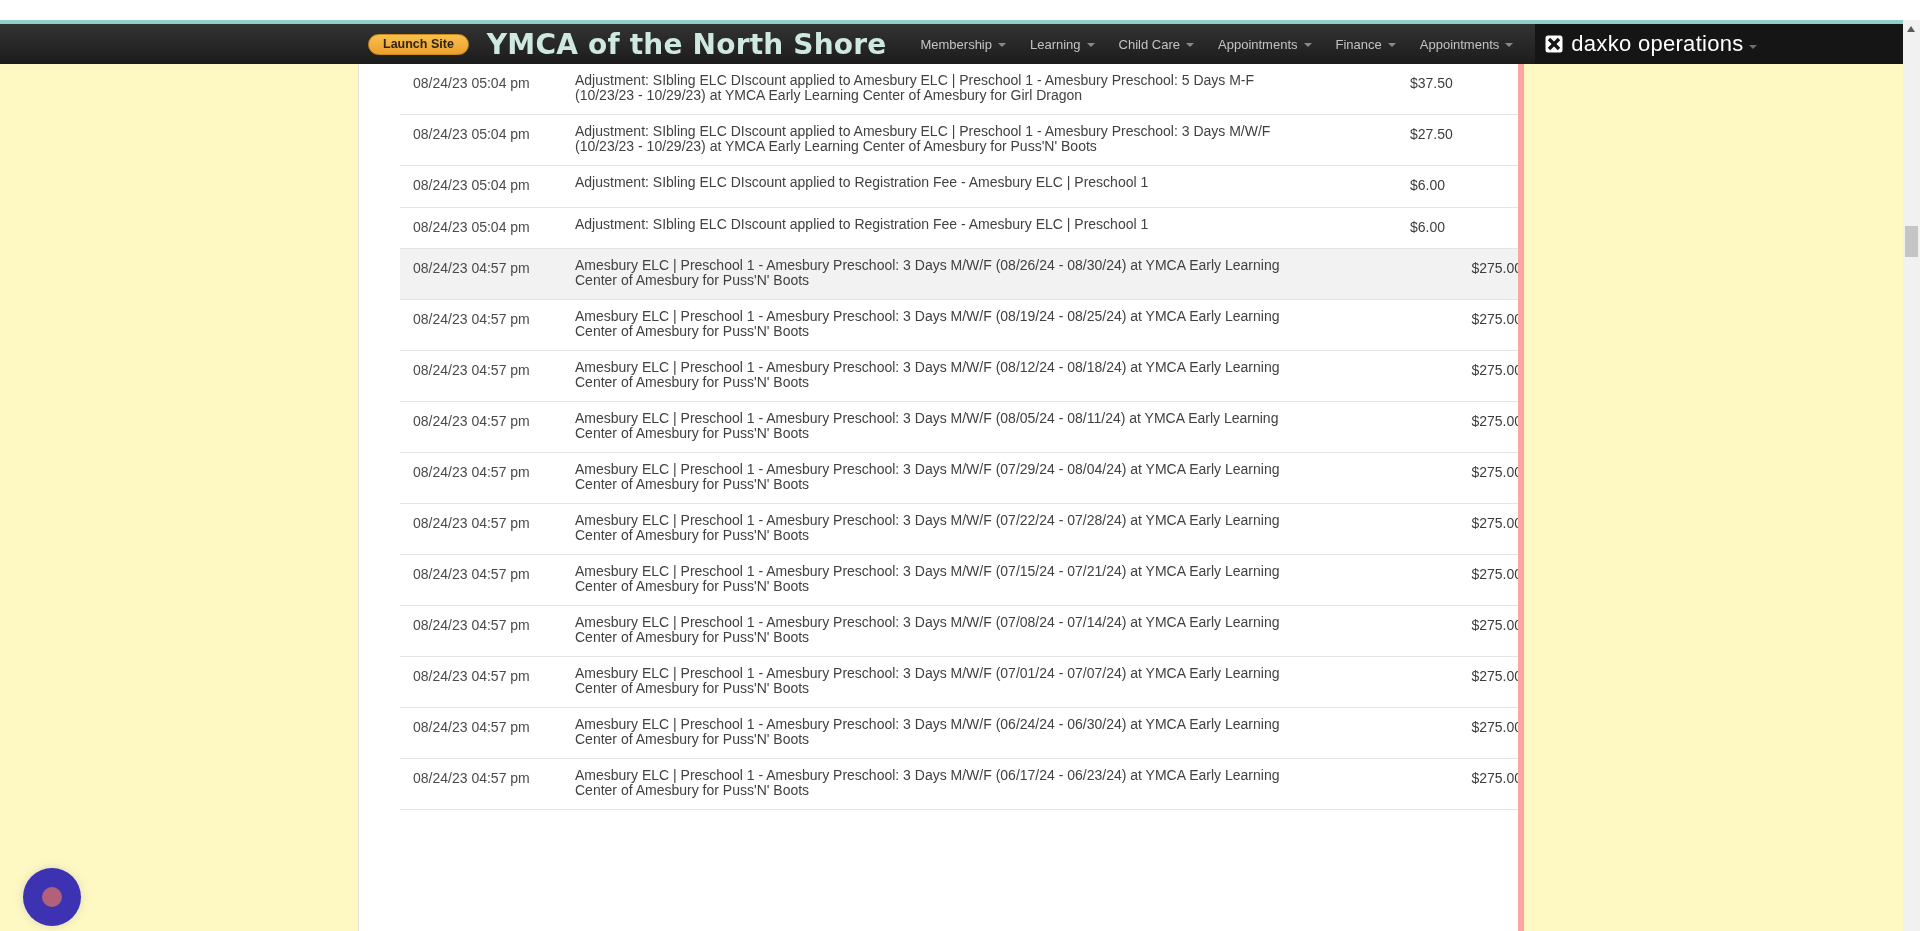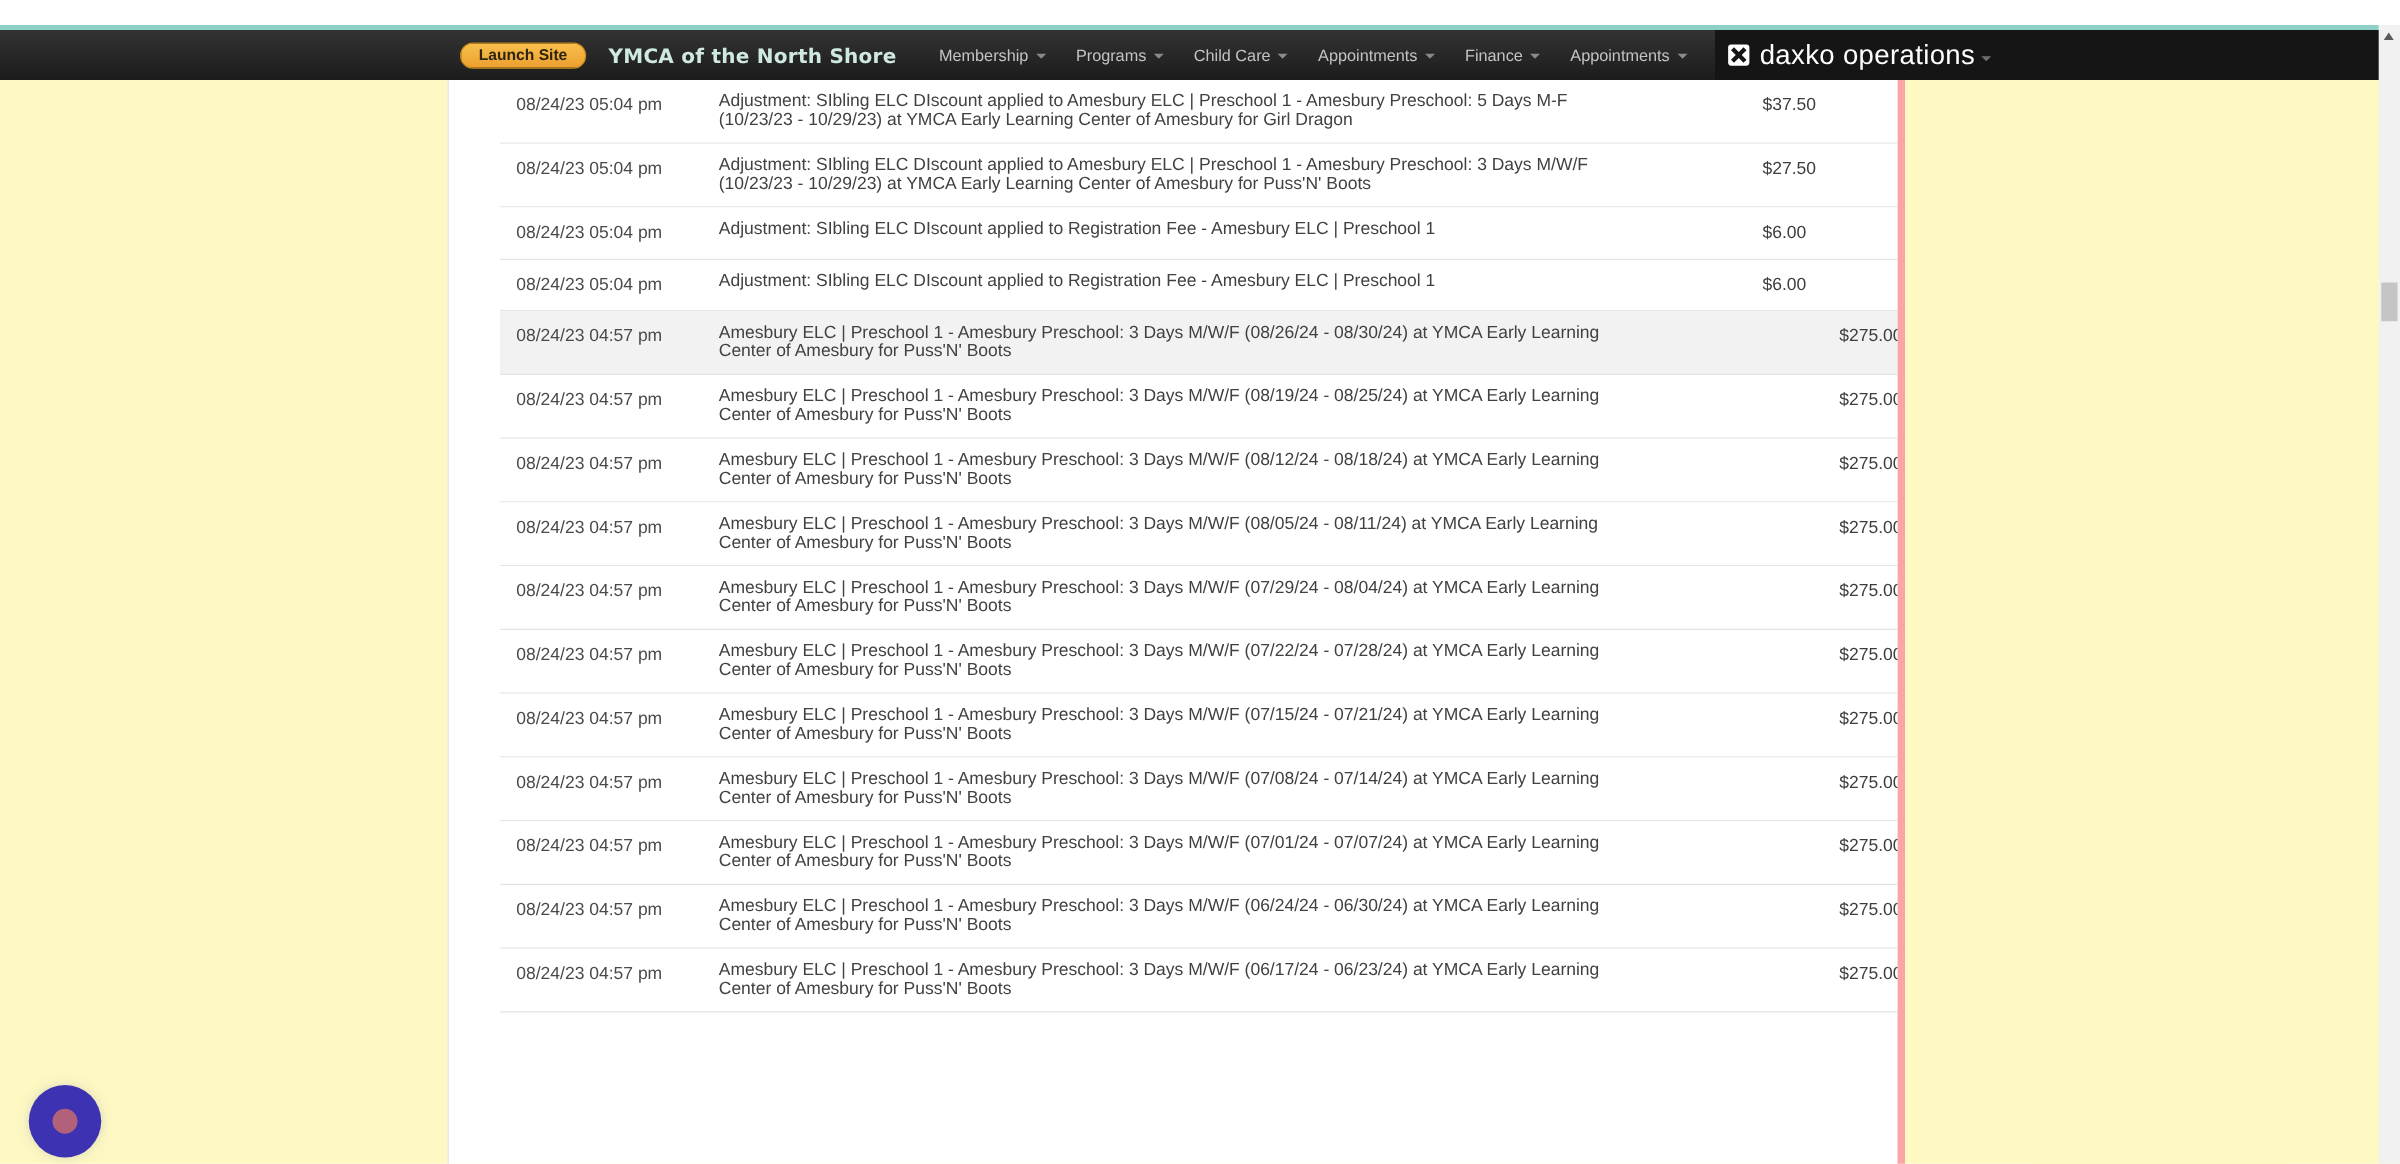--- a/index.html
+++ b/index.html
@@ -9,21 +9,21 @@
 
   
   .teal-strip { position:absolute; top:0; left:0; width:1903px; height:4px; background:#8ecfc7; }
   .nav { position:absolute; top:4px; left:0; width:1903px; height:40px;
     background:linear-gradient(#333333,#1c1c1c); display:flex; align-items:center;
     padding-left:368px; }
   .launch-btn { height:21px; padding:0 14px; border:1px solid #c98b1e; border-radius:11px;
     background:linear-gradient(#f8c04c,#ec9f2e); color:#2e2410; font-weight:bold;
     font-size:12.5px; font-family:"Liberation Sans",sans-serif; cursor:pointer; white-space:nowrap; }
   .org-title { margin-left:18px; font-family:"DejaVu Sans",sans-serif; font-weight:bold;
-    font-size:16px; color:#cfe9e0; white-space:nowrap; letter-spacing:0.2px; }
+    font-size:28px; color:#cfe9e0; white-space:nowrap; letter-spacing:0.2px; }
   .menu { display:flex; align-items:center; margin-left:34px; gap:24px;text-align:right; }
   .menu-item { display:flex; align-items:center; gap:6px; cursor:pointer; white-space:nowrap; }
   .menu-label { color:#c3c3c3; font-size:13px; }
   .caret { width:0; height:0; border-left:4px solid transparent; border-right:4px solid transparent;
     border-top:4px solid #8a8a8a; margin-top:2px; }
   .brand { margin-left:22px; flex:1; align-self:stretch; background:#151515;
     display:flex; align-items:center; padding-left:10px; cursor:pointer; }
   .brand-logo { display:flex; align-items:center; margin-right:8px; }
   .brand-label { color:#ffffff; font-size:22px; letter-spacing:0.3px; font-weight:400; }
   .caret.dark { border-top-color:#6f6f6f; margin-left:5px; margin-top:6px; }
@@ -69,21 +69,21 @@
 
   <header class="nav">
     <button class="launch-btn">Launch Site</button>
     <div class="org-title">YMCA of the North Shore</div>
     <nav class="menu">
         <div class="menu-item">
     <span class="menu-label">Membership</span>
     <span class="caret"></span>
   </div>
         <div class="menu-item">
-    <span class="menu-label">Programs</span>
+    <span class="menu-label">Learning</span>
     <span class="caret"></span>
   </div>
         <div class="menu-item">
     <span class="menu-label">Child Care</span>
     <span class="caret"></span>
   </div>
         <div class="menu-item">
     <span class="menu-label">Appointments</span>
     <span class="caret"></span>
   </div>

